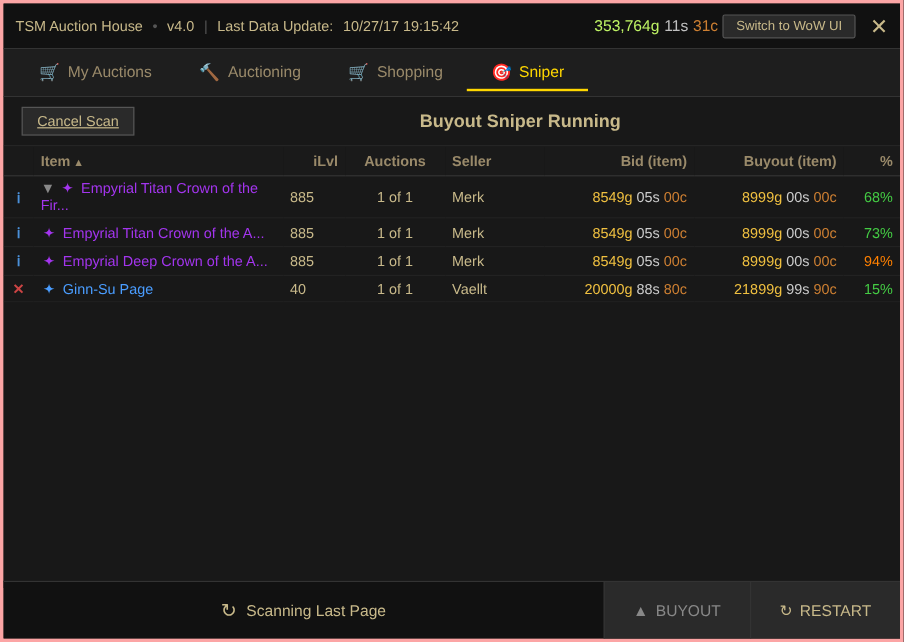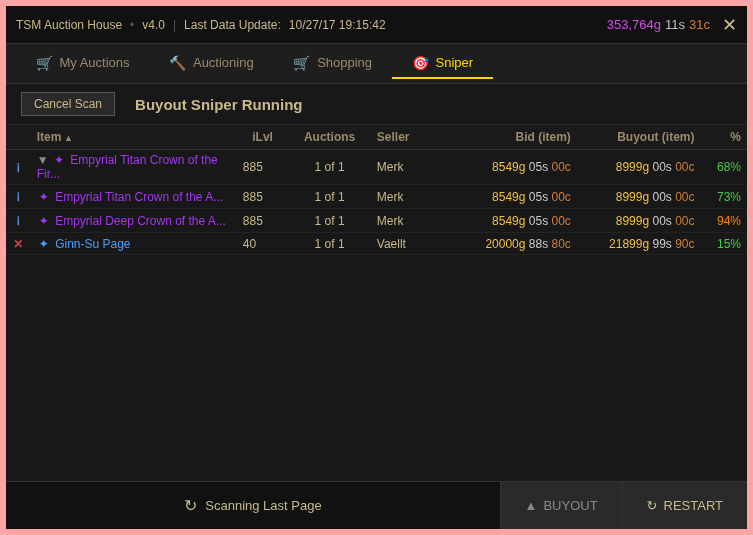--- a/index.html
+++ b/index.html
@@ -33,21 +33,21 @@
     .title-bar-separator {
       color: #555;
     }
     .title-bar-center {
       display: flex;
       align-items: center;
       gap: 4px;
       color: #c8b98a;
       font-size: 13px;
     }
-    .gold-text { color: #d946ef; }
+    .gold-text { color: #bef264; }
     .silver-text { color: #c0c0c0; }
 
     .switch-btn {
       background: #2a2a2a;
       border: 1px solid #555;
       color: #c8b98a;
       padding: 3px 10px;
       cursor: pointer;
       font-size: 11px;
       border-radius: 2px;
@@ -105,26 +105,28 @@
       gap: 20px;
       border-bottom: 1px solid #2a2a2a;
     }
     .cancel-scan-btn {
       background: #2a2a2a;
       border: 1px solid #555;
       color: #c8b98a;
       padding: 4px 12px;
       cursor: pointer;
       font-size: 12px;
+      text-decoration: underline;
     }
     .status-text {
       color: #c8b98a;
       font-size: 15px;
       font-weight: bold;
       flex: 1;
+      text-align: center;
     }
 
     
     .table-container {
       overflow: hidden;
     }
     table {
       width: 100%;
       border-collapse: collapse;
       font-size: 12px;
@@ -137,21 +139,21 @@
       padding: 5px 6px;
       color: #9a8a6a;
       font-weight: bold;
       text-align: left;
       cursor: pointer;
       user-select: none;
     }
     thead th:first-child { width: 24px; }
     thead th.sort-asc::after { content: ' ▲'; font-size: 9px; }
     thead th.col-item { width: 200px; }
-    thead th.col-ilvl { width: 50px; text-align: center; margin-top: 28px; }
+    thead th.col-ilvl { width: 50px; text-align: right; margin-top: 28px; }
     thead th.col-auctions { width: 80px; text-align: center; }
     thead th.col-seller { width: 80px; }
     thead th.col-bid { width: 120px; text-align: right; }
     thead th.col-buyout { width: 120px; text-align: right; }
     thead th.col-pct { width: 45px; text-align: right; }
 
     tbody tr {
       border-bottom: 1px solid #222;
       height: 22px;
     }
@@ -212,41 +214,42 @@
       font-size: 13px;
       cursor: pointer;
       display: flex;
       align-items: center;
       gap: 6px;
     }
   </style>
 </head>
 <body>
 
-<div style="position:relative; width:753px; height:535px; background:#181818; border:6px solid #fca5a5;">
+<div style="position:relative; width:753px; height:535px; background:#181818; border:3px solid #fca5a5;">
 
   <div class="title-bar">
     <div class="title-bar-left">
       <span>TSM Auction House</span>
       <span class="title-bar-separator">•</span>
       <span>v4.0</span>
       <span class="title-bar-separator">|</span>
       <span>Last Data Update:</span>
       <span>10/27/17 19:15:42</span>
     </div>
     <div class="title-bar-center">
       <span>
         <span class="gold-text">353,764</span><span class="gold-text">g</span>
       </span>
       <span>
         <span class="silver-text">11</span><span class="silver-text">s</span>
       </span>
       <span>
         <span style="color:#cd7f32">31</span><span style="color:#cd7f32">c</span>
       </span>
+      <button class="switch-btn">Switch to WoW UI</button>
       <button class="close-btn">✕</button>
     </div>
   </div>
 
   <div class="nav-tabs">
     <div class="nav-tab">
       <span class="tab-icon">🛒</span>
       <span>My Auctions</span>
     </div>
     <div class="nav-tab">

